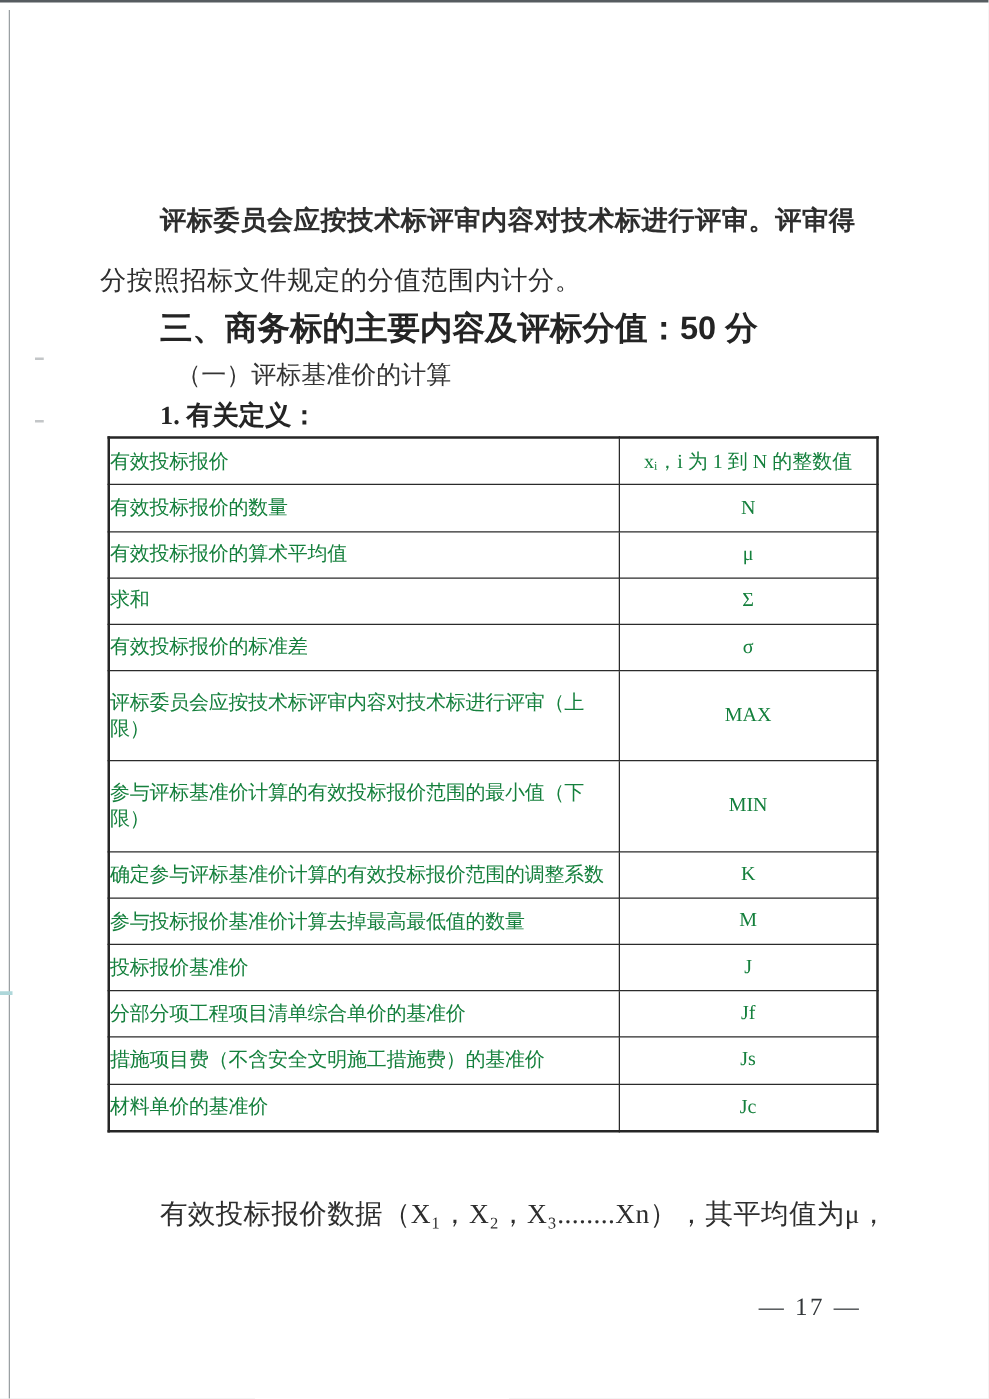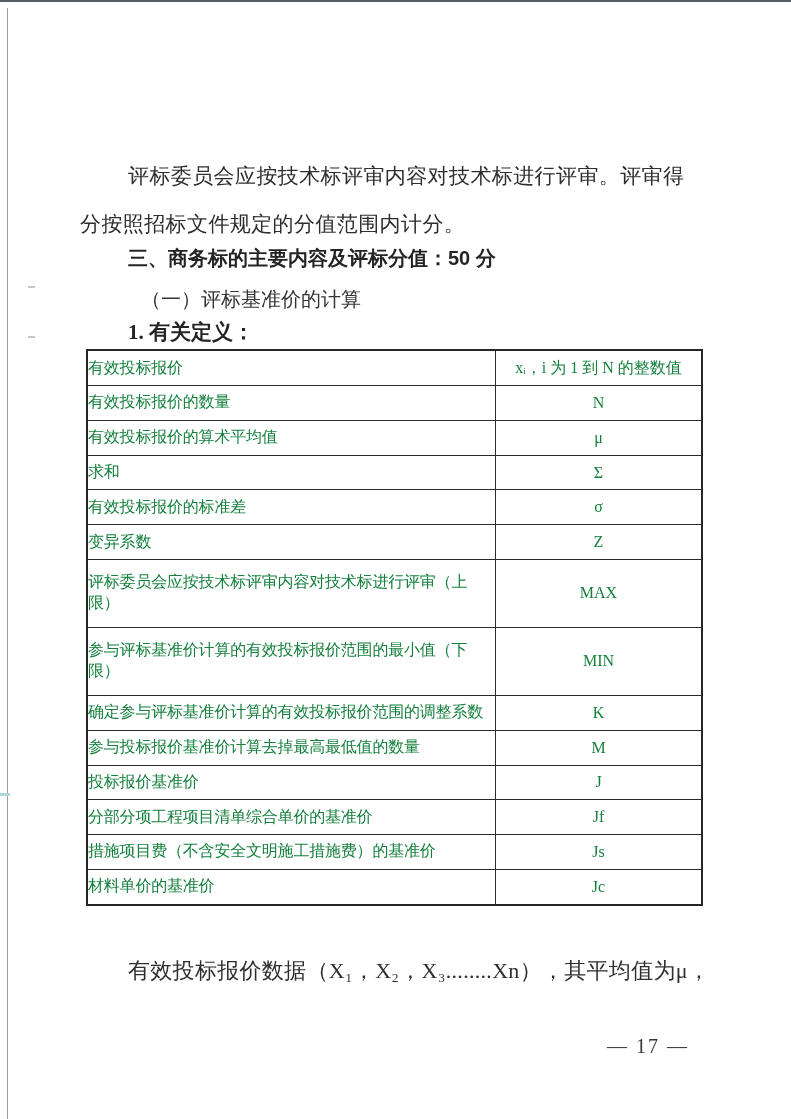--- a/index.html
+++ b/index.html
@@ -34,29 +34,29 @@
   .scan-dash.d2 { left: 28px; top: 336px; width: 7px; height: 2px; }
   .scan-dash.d3 { left: 0px;  top: 793px; width: 10px; height: 3px; background: #aed7da; }
   .scan-dash.d4 { left: 100px; top: 851px; width: 5px; height: 2px; background: #d8dadb; }
 
   .line {
     position: absolute;
     white-space: nowrap;
     font-size: 21px;
     letter-spacing: 0.4px;
   }
-  .intro-line1 { left: 128px; top: 162px; }
+  .intro-line1 { left: 128px; top: 162px; font-weight: bold; }
   .intro-line2 { left: 80px;  top: 210px; }
 
   .section-heading {
     position: absolute;
     left: 128px; top: 245px;
     font-family: "Liberation Sans", "DejaVu Sans", sans-serif;
     font-weight: bold;
-    font-size: 20px;
+    font-size: 26px;
     color: #242424;
     white-space: nowrap;
   }
   .subsection-heading {
     position: absolute;
     left: 141px; top: 286px;
     font-size: 20px;
     color: #343434;
     white-space: nowrap;
   }
@@ -148,24 +148,20 @@
       </tr>
       <tr>
         <td class="term-cell">求和</td>
         <td class="symbol-cell">Σ</td>
       </tr>
       <tr>
         <td class="term-cell">有效投标报价的标准差</td>
         <td class="symbol-cell">σ</td>
       </tr>
       <tr>
-        <td class="term-cell">变异系数</td>
-        <td class="symbol-cell">Z</td>
-      </tr>
-      <tr>
         <td class="term-cell">评标委员会应按技术标评审内容对技术标进行评审（上限）</td>
         <td class="symbol-cell">MAX</td>
       </tr>
       <tr>
         <td class="term-cell">参与评标基准价计算的有效投标报价范围的最小值（下限）</td>
         <td class="symbol-cell">MIN</td>
       </tr>
       <tr>
         <td class="term-cell">确定参与评标基准价计算的有效投标报价范围的调整系数</td>
         <td class="symbol-cell">K</td>

